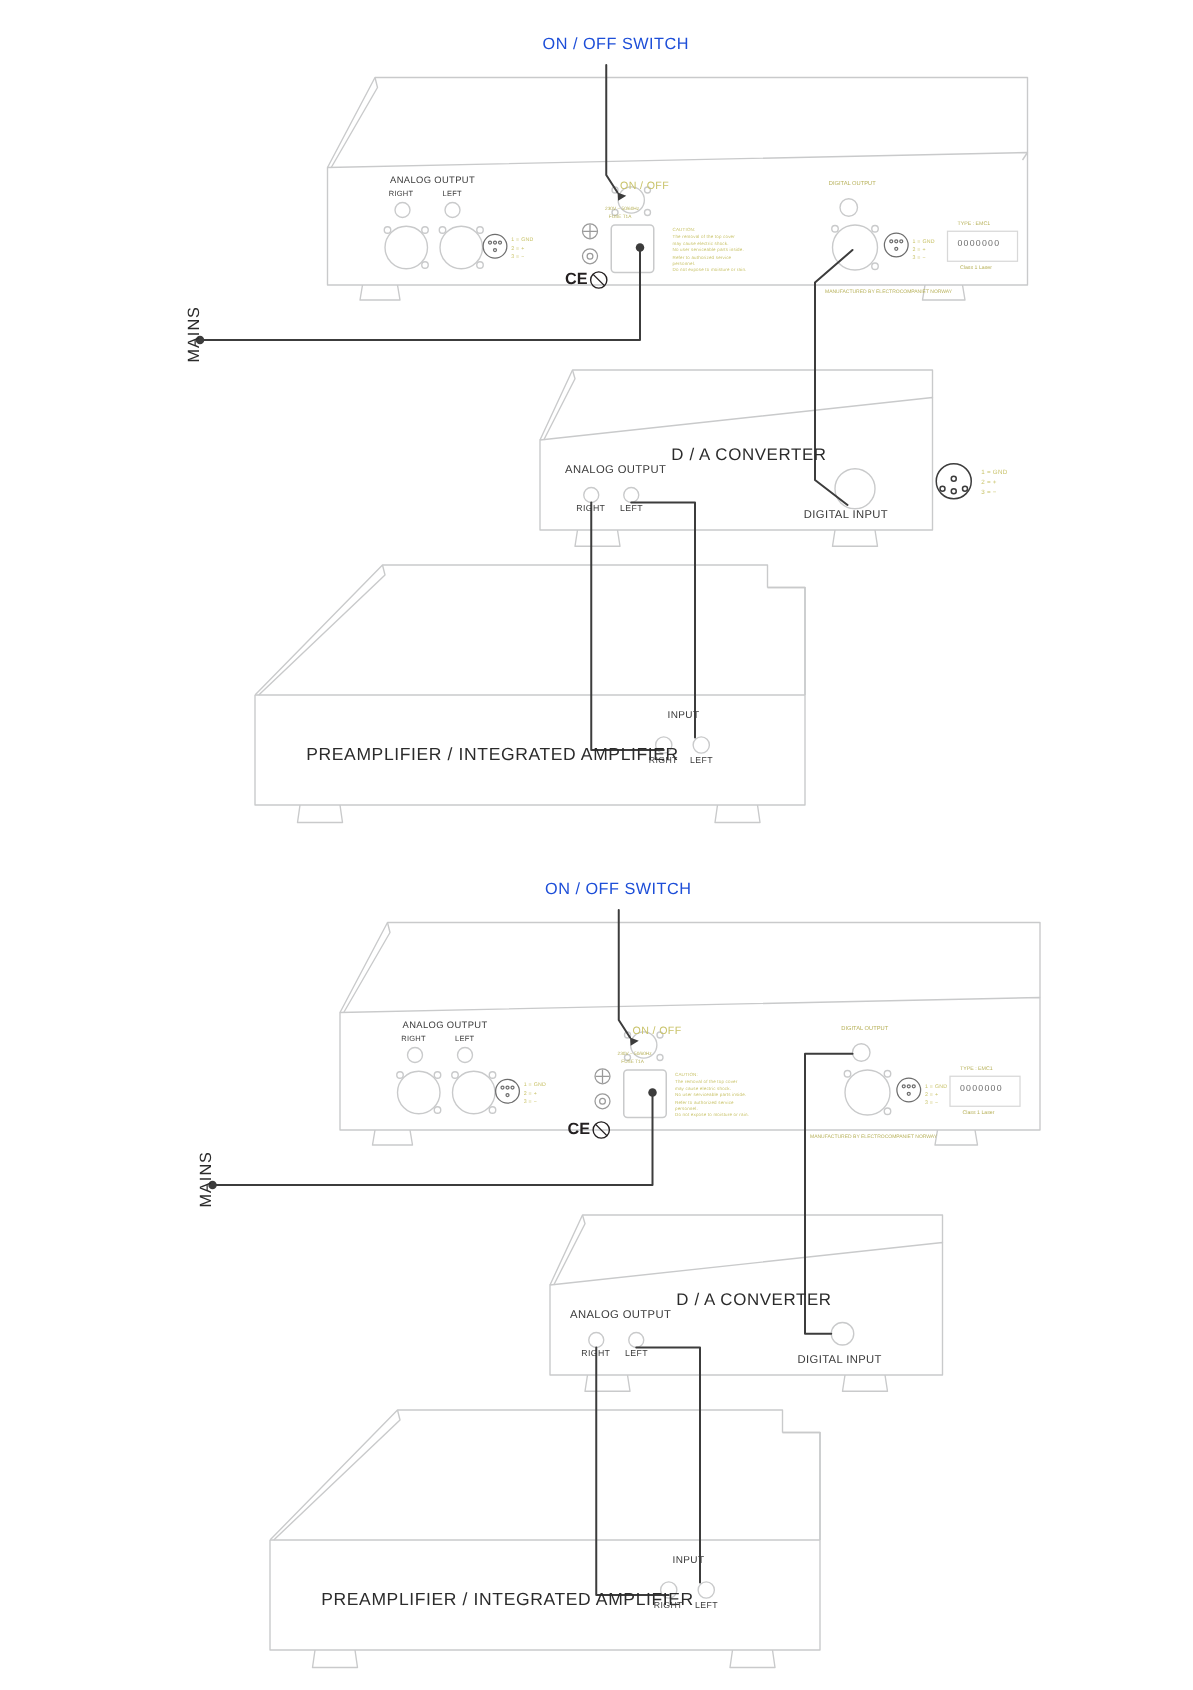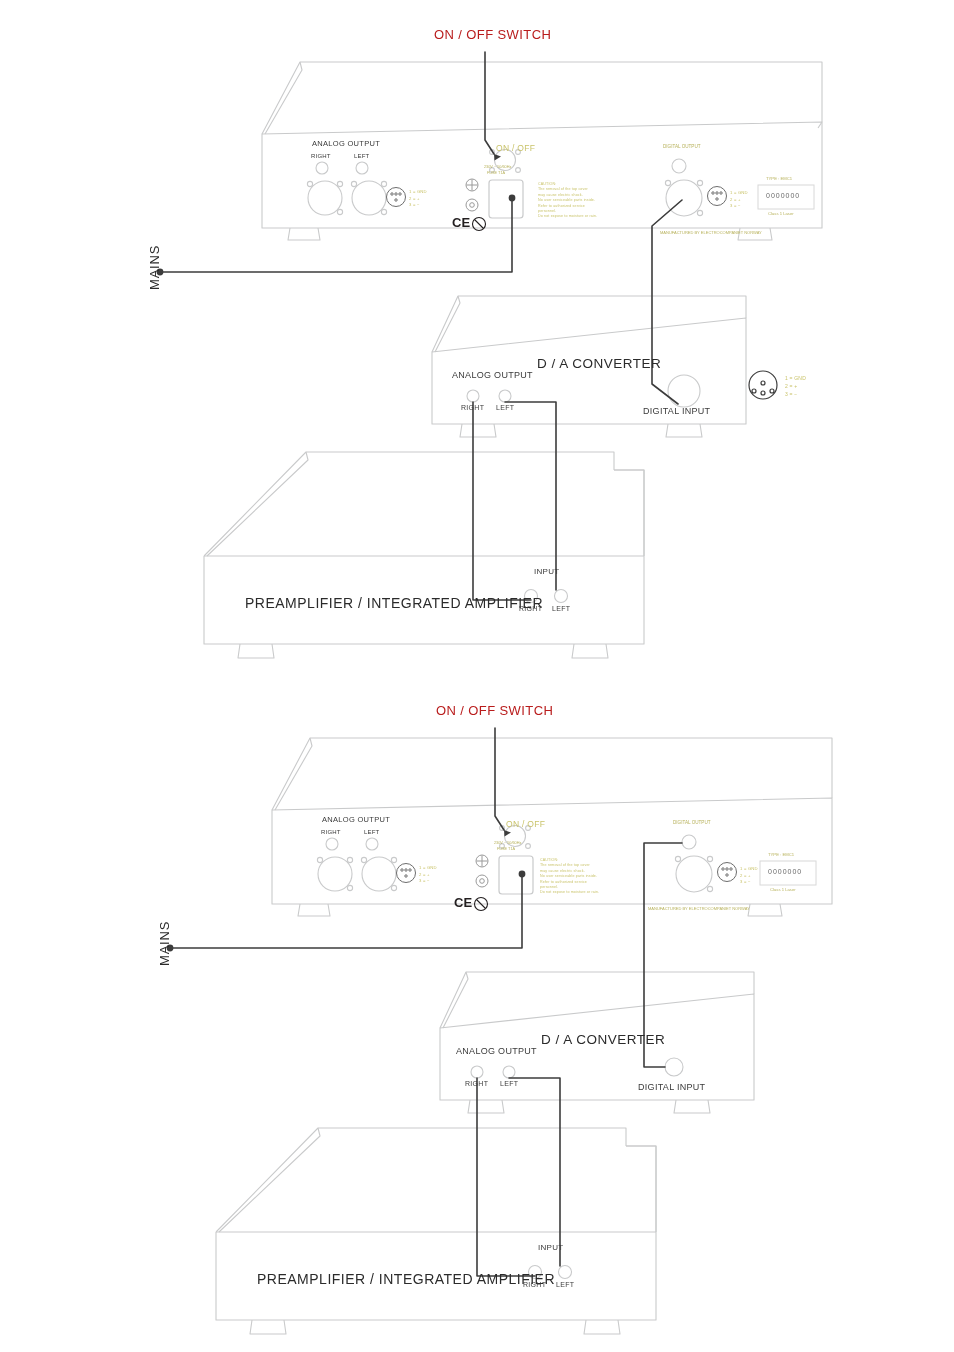--- a/index.html
+++ b/index.html
@@ -6,21 +6,21 @@
   body{width:954px;height:1352px;position:relative;font-family:"Liberation Sans",sans-serif;color:#231f20;overflow:hidden;}
 
   .diagram{position:absolute;left:0;width:954px;height:676px;}
   #diagram-top{top:0;}
   #diagram-bottom{top:676px;}
 
   .svg-layer{position:absolute;left:0;top:0;width:954px;height:676px;}
 
   
   .lbl{position:absolute;white-space:nowrap;line-height:1;}
-  .t-head{font-size:13px;letter-spacing:.4px;color:#b91c1c;}
+  .t-head{font-size:13px;letter-spacing:.4px;color:#1d4ed8;}
   .t-dev{font-size:13.5px;letter-spacing:.5px;color:#2b2b2b;}
   .t-panel{font-size:7.5px;letter-spacing:.3px;color:#3a3a3a;}
   .t-small{font-size:6px;letter-spacing:.2px;color:#3a3a3a;}
   .t-jack{font-size:7px;letter-spacing:.3px;color:#3a3a3a;}
   .t-yellow{color:#c9c36a;}
   .t-yellow-b{color:#b8b25c;}
   .t-caution{font-size:3.6px;line-height:1.5;color:#c9c36a;letter-spacing:.15px;}
   .t-pin{font-size:4.2px;line-height:1.55;color:#c9c36a;letter-spacing:.2px;}
   .t-mains{font-size:13px;letter-spacing:.8px;color:#2b2b2b;
            transform:rotate(-90deg);transform-origin:0 0;}

